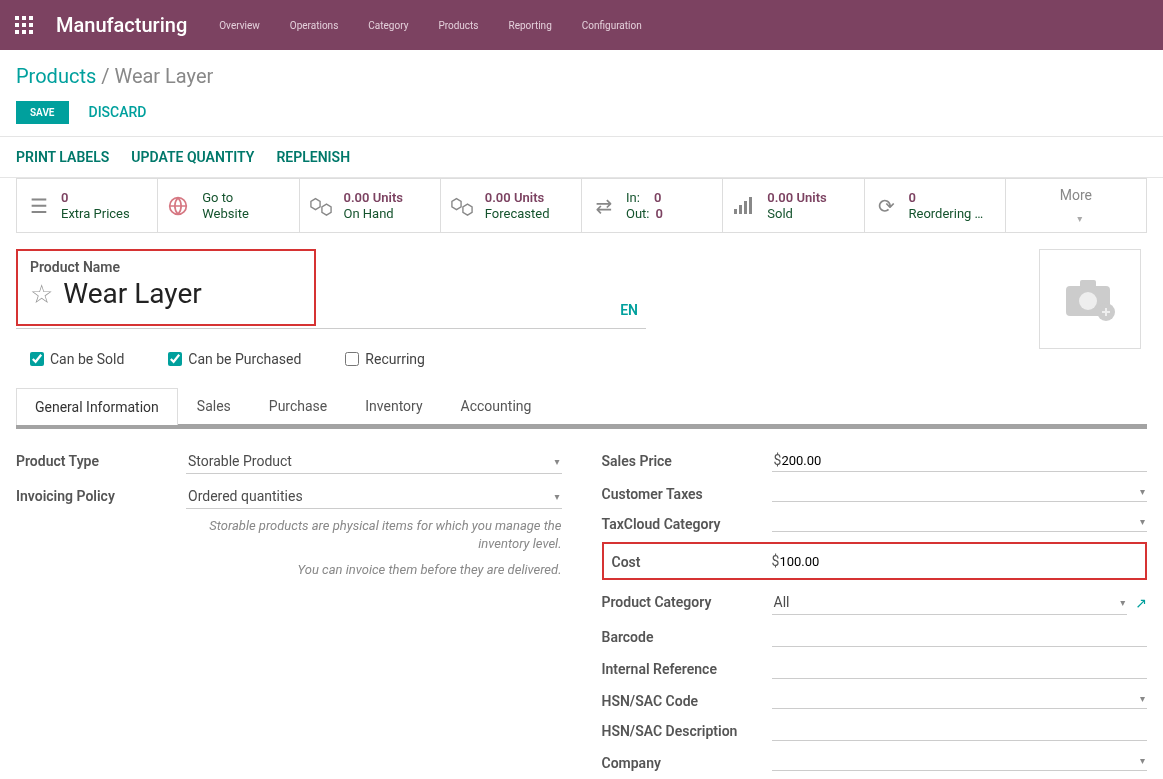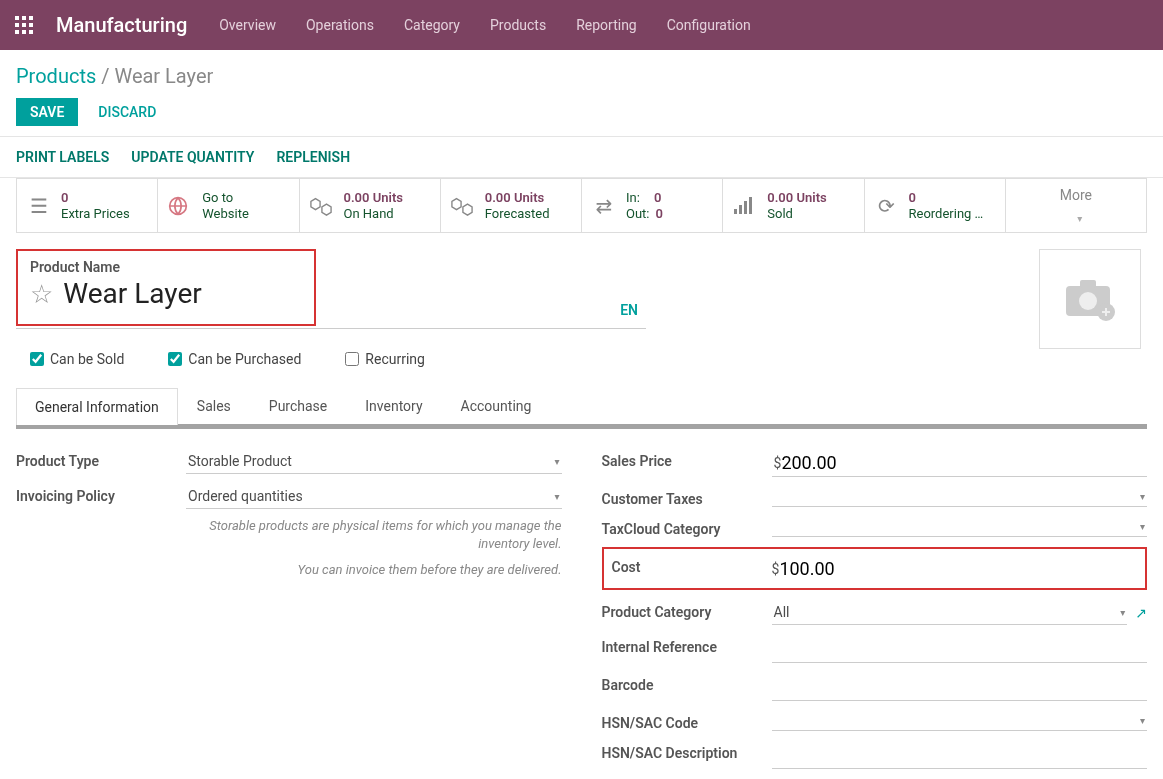--- a/index.html
+++ b/index.html
@@ -2,28 +2,28 @@
 <html><head>
 <meta charset="utf-8">
 <style>
 * { box-sizing: border-box; margin: 0; padding: 0; font-family: -apple-system, BlinkMacSystemFont, "Segoe UI", Roboto, Arial, sans-serif; }
 body { background: #fff; color: #4c4c4c; font-size: 14px; }
 
 .topnav { background: #7c4261; height: 50px; display: flex; align-items: center; padding: 0 14px; gap: 22px; }
 .topnav .apps-icon { color: #fff; }
 .topnav .title { color: #fff; font-size: 20px; font-weight: 500; margin-right: 10px; }
 .topnav .navlinks { display: flex; gap: 30px; }
-.topnav .navlinks a { color: #e4d0db; font-size: 14px; text-decoration: none; cursor: pointer; }
+.topnav .navlinks a { color: #e4d0db; font-size: 10px; text-decoration: none; cursor: pointer; }
 
 .breadcrumb-row { padding: 14px 16px 10px; }
 .breadcrumb { font-size: 20px; color: #888; }
 .breadcrumb .bc-link { color: #00A09D; text-decoration: none; cursor: pointer; }
 
 .btn-row { padding: 0 16px 10px; display: flex; gap: 10px; align-items: center; }
-.btn-save { background: #00A09D; color: #fff; border: none; padding: 6px 14px; font-size: 14px; font-weight: 600; cursor: pointer; }
+.btn-save { background: #00A09D; color: #fff; border: none; padding: 6px 14px; font-size: 10px; font-weight: 600; cursor: pointer; }
 .btn-discard { background: transparent; color: #00A09D; border: none; padding: 6px 10px; font-size: 14px; font-weight: 500; cursor: pointer; }
 
 .action-bar { border-top: 1px solid #e5e5e5; border-bottom: 1px solid #e5e5e5; padding: 12px 16px; display: flex; gap: 22px; }
 .action-bar a { color: #00786a; font-size: 14px; font-weight: 600; text-decoration: none; cursor: pointer; }
 
 .stat-row { display: flex; margin: 0 16px; border: 1px solid #ddd; }
 .stat { flex: 1; border-right: 1px solid #ddd; padding: 8px 10px; display: flex; align-items: center; gap: 10px; min-height: 48px; cursor: pointer; }
 .stat:last-child { border-right: none; flex-direction: column; }
 .stat .stat-icon { font-size: 20px; color: #888; width: 24px; text-align: center; }
 .stat .stat-text { display: flex; flex-direction: column; line-height: 1.2; font-size: 13px; }
@@ -57,21 +57,21 @@
 .frow .flabel { width: 170px; font-weight: 600; font-size: 14px; color: #555; padding-top: 4px; }
 .frow .fvalue { flex: 1; }
 .fvalue select, .fvalue .select-like { width: 100%; border: none; border-bottom: 1px solid #ccc; padding: 4px 2px; font-size: 14px; background: #fff; cursor: pointer; }
 .select-like { display: flex; justify-content: space-between; align-items: center; }
 .select-like .caret { color: #888; font-size: 10px; }
 .fhint { font-style: italic; color: #888; font-size: 13px; margin-top: 8px; line-height: 1.4; }
 .fhint p { margin-bottom: 8px; text-align: right; }
 
 .money { display: flex; align-items: center; border-bottom: 1px solid #ccc; padding: 3px 2px; }
 .money .cur { color: #555; }
-.money input { border: none; font-size: 18px; outline: none; width: 100%; }
+.money input { border: none; font-size: 13px; outline: none; width: 100%; }
 
 .cost-row { border: 2px solid #d63333; padding: 6px 8px; margin-bottom: 10px; }
 .cost-row .money { border-bottom: none; }
 
 .ext-link { color: #00A09D; margin-left: 8px; cursor: pointer; }
 
 svg { display: block; }
 </style>
 </head>
 <body>
@@ -331,29 +331,29 @@
         <div class="flabel">Product Category</div>
         <div class="fvalue" style="display:flex;align-items:center;">
           <div class="select-like" style="flex:1">
             <span>All</span>
               <span class="caret">▾</span>
           </div>
           <span class="ext-link">↗</span>
         </div>
       </div>
       <div class="frow">
-        <div class="flabel">Internal Reference</div>
+        <div class="flabel">Barcode</div>
         <div class="fvalue">
             <div class="money">
               <input style="">
             </div>
           </div>
       </div>
       <div class="frow">
-        <div class="flabel">Barcode</div>
+        <div class="flabel">Internal Reference</div>
         <div class="fvalue">
             <div class="money">
               <input style="">
             </div>
           </div>
       </div>
       <div class="frow">
         <div class="flabel">HSN/SAC Code</div>
         <div class="fvalue">
             <div class="select-like">

